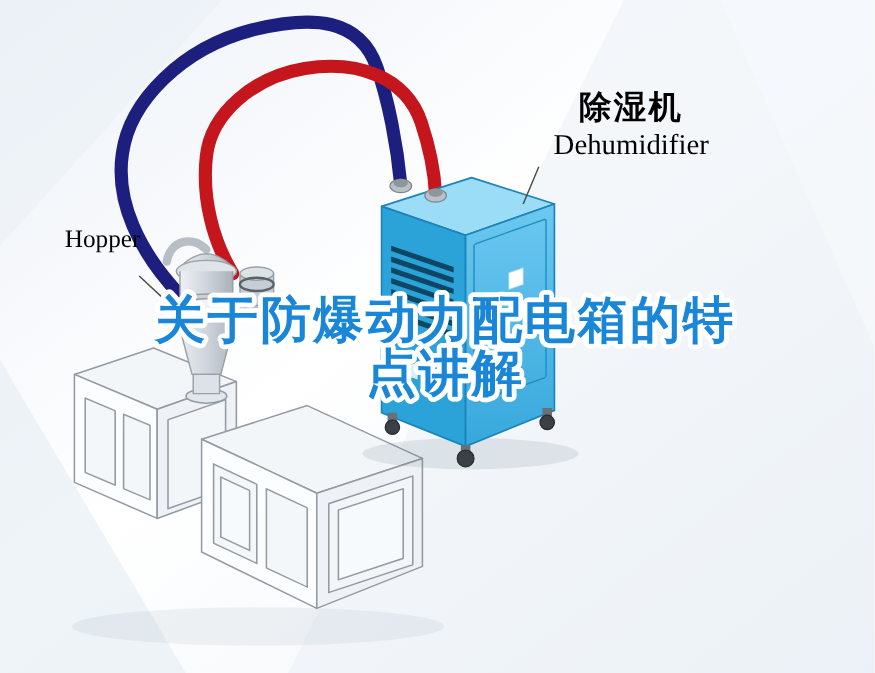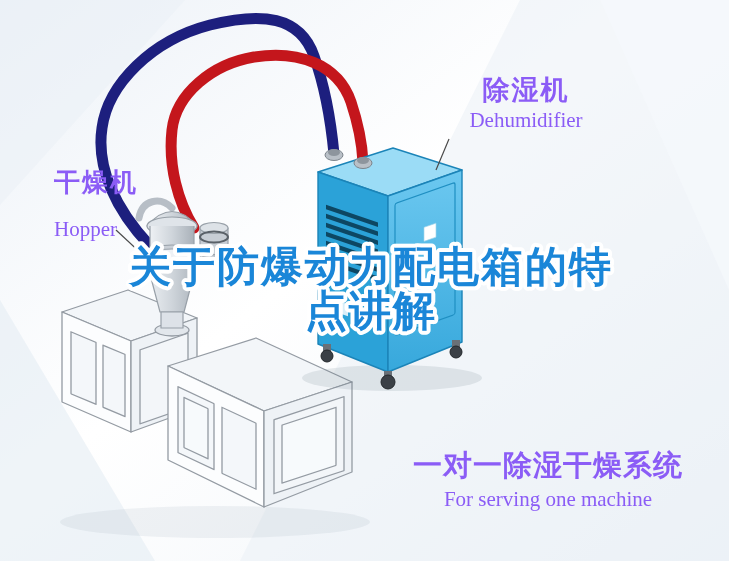--- a/index.html
+++ b/index.html
@@ -2,29 +2,29 @@
 <html><head>
 <meta charset="utf-8">
 <style>
   html,body{margin:0;padding:0;background:#fff;}
   .stage{
     position:relative;width:729px;height:561px;overflow:hidden;
     background:#fff;
     font-family:"DejaVu Sans","Liberation Sans",sans-serif;
   }
   svg.scene{position:absolute;left:0;top:0;}
-  .label{position:absolute;color:#8b5cf6;z-index:5;line-height:1.15;}
+  .label{position:absolute;color:#000000;z-index:5;line-height:1.15;}
   .label .zh{font-weight:bold;}
   .serif{font-family:"Liberation Serif","DejaVu Serif",serif;}
   .hopper-label{left:54px;top:168px;width:140px;text-align:left;}
   .hopper-label .zh{font-size:26px;letter-spacing:2px;}
   .hopper-label .en{font-size:21px;margin-top:19px;}
   .dehum-label{left:440px;top:74px;width:172px;text-align:center;}
   .dehum-label .zh{font-size:27px;letter-spacing:2px;}
-  .dehum-label .en{font-size:21px;margin-top:3px;}
+  .dehum-label .en{font-size:24px;margin-top:3px;}
   .caption{left:398px;top:449px;width:300px;text-align:center;}
   .caption .zh{font-size:29px;letter-spacing:1px;}
   .caption .en{font-size:21px;margin-top:5px;}
 </style>
 </head>
 <body>
 
 <div class="stage">
 
   <svg class="scene" width="729" height="561" viewBox="0 0 729 561">
@@ -140,27 +140,22 @@
     </g>
 
     <line x1="116" y1="230" x2="145" y2="257" stroke="#4a4a4a" stroke-width="1.2"></line>
     <line x1="449" y1="139" x2="436" y2="170" stroke="#4a4a4a" stroke-width="1.2"></line>
 
     <text x="371" y="281" text-anchor="middle" font-size="42" font-weight="bold" font-family="DejaVu Sans, sans-serif" letter-spacing="2" fill="#1a86d8" stroke="#ffffff" stroke-width="8" paint-order="stroke" stroke-linejoin="round">关于防爆动力配电箱的特</text>
     <text x="371" y="325" text-anchor="middle" font-size="42" font-weight="bold" font-family="DejaVu Sans, sans-serif" letter-spacing="2" fill="#1a86d8" stroke="#ffffff" stroke-width="8" paint-order="stroke" stroke-linejoin="round">点讲解</text>
   </svg>
 
   <div class="label hopper-label">
-    <div class="zh">干燥机</div>
     <div class="en serif">Hopper</div>
   </div>
 
   <div class="label dehum-label">
     <div class="zh">除湿机</div>
     <div class="en serif">Dehumidifier</div>
   </div>
 
-  <div class="label caption">
-    <div class="zh">一对一除湿干燥系统</div>
-    <div class="en serif">For serving one machine</div>
-  </div>
 
 </div>
 
 </body></html>

